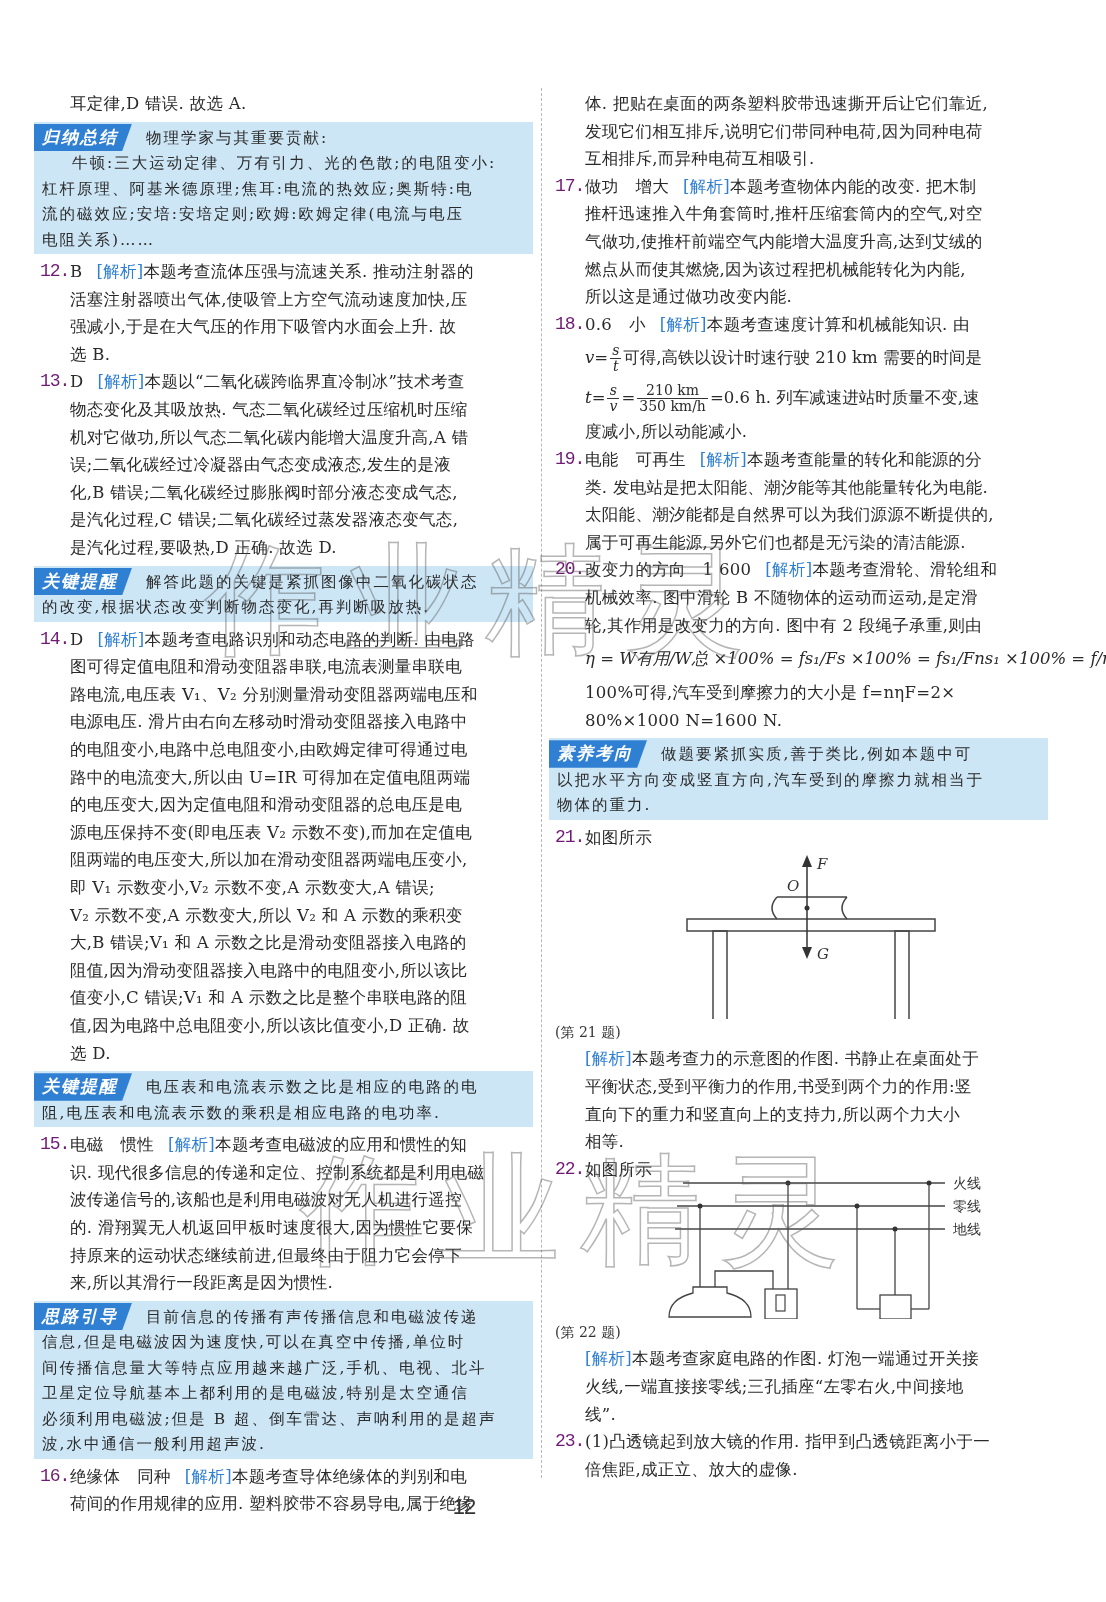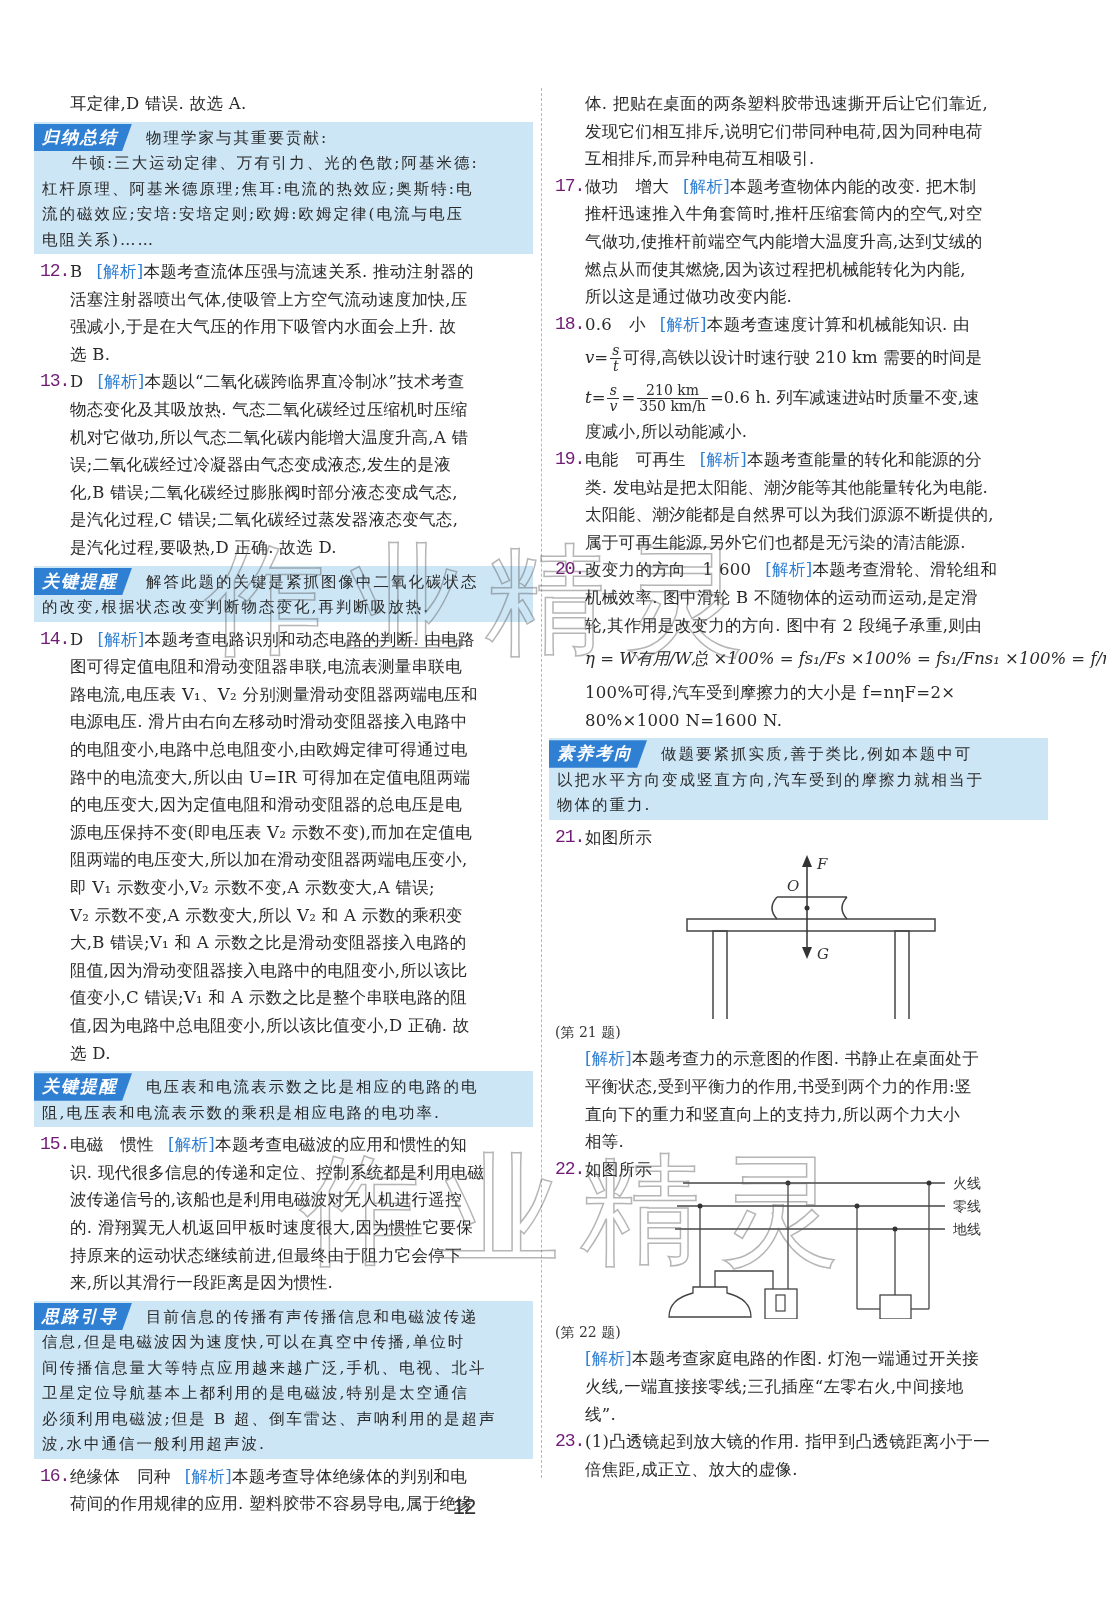--- a/index.html
+++ b/index.html
@@ -39,21 +39,21 @@
 </head>
 <body>
 
 <div class="divider"></div>
 
 <div class="col col-left">
   <div class="line indent">耳定律,D 错误. 故选 A.</div>
 
   <div class="box">
     <div class="line"><span class="badge">归纳总结</span><span>物理学家与其重要贡献:</span></div>
-    <div class="line" style="padding-left:30px">牛顿:三大运动定律、万有引力、光的色散;阿基米德:</div>
+    <div class="line" style="padding-left:30px">牛顿:三大运动定律、万有引力、光的色散;的电阻变小:</div>
     <div class="line">杠杆原理、阿基米德原理;焦耳:电流的热效应;奥斯特:电</div>
     <div class="line">流的磁效应;安培:安培定则;欧姆:欧姆定律(电流与电压</div>
     <div class="line">电阻关系)……</div>
   </div>
 
   <div class="item">
     <span class="num line">12.</span>
     <div class="line indent"><span class="ans">B</span><span class="tag">[解析]</span><span>本题考查流体压强与流速关系. 推动注射器的</span></div>
     <div class="line indent">活塞注射器喷出气体,使吸管上方空气流动速度加快,压</div>
     <div class="line indent">强减小,于是在大气压的作用下吸管内水面会上升. 故</div>

